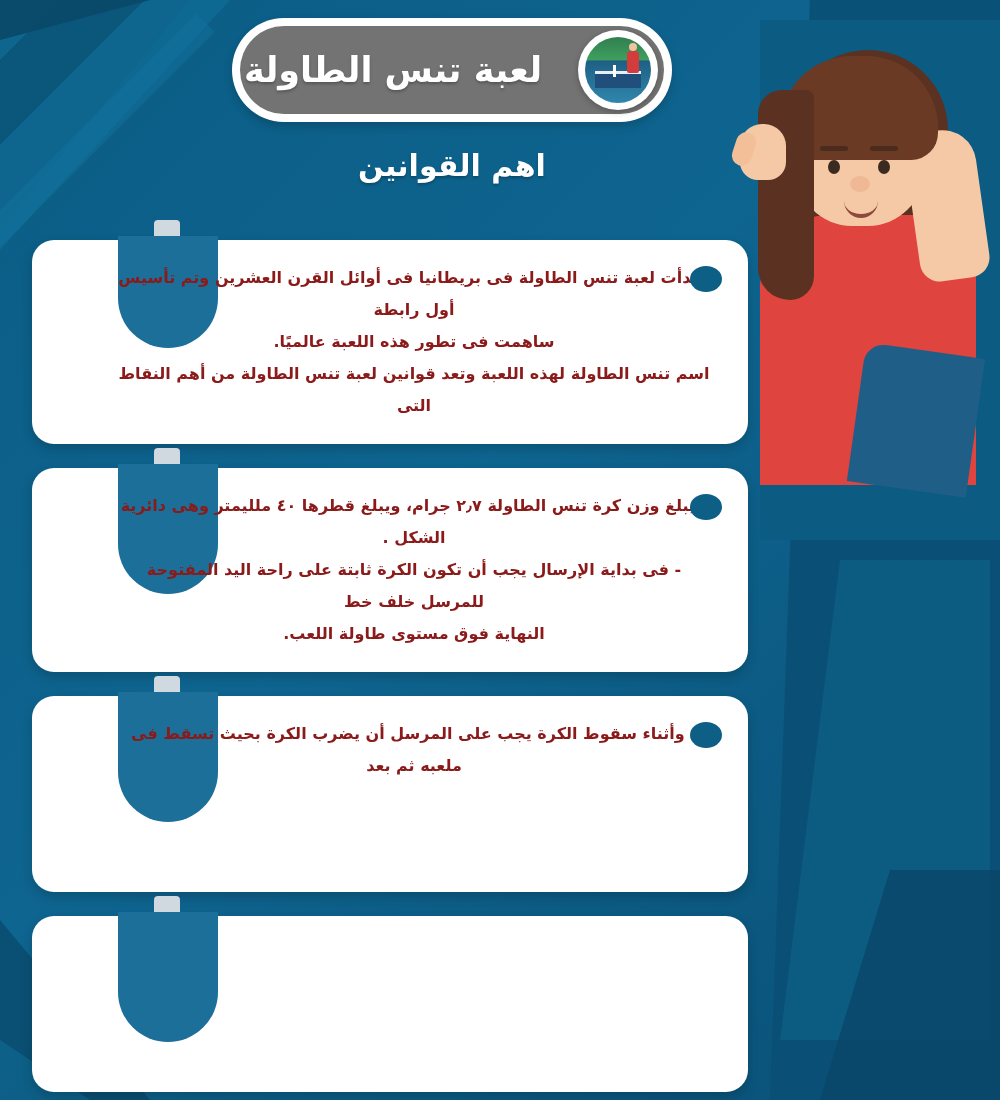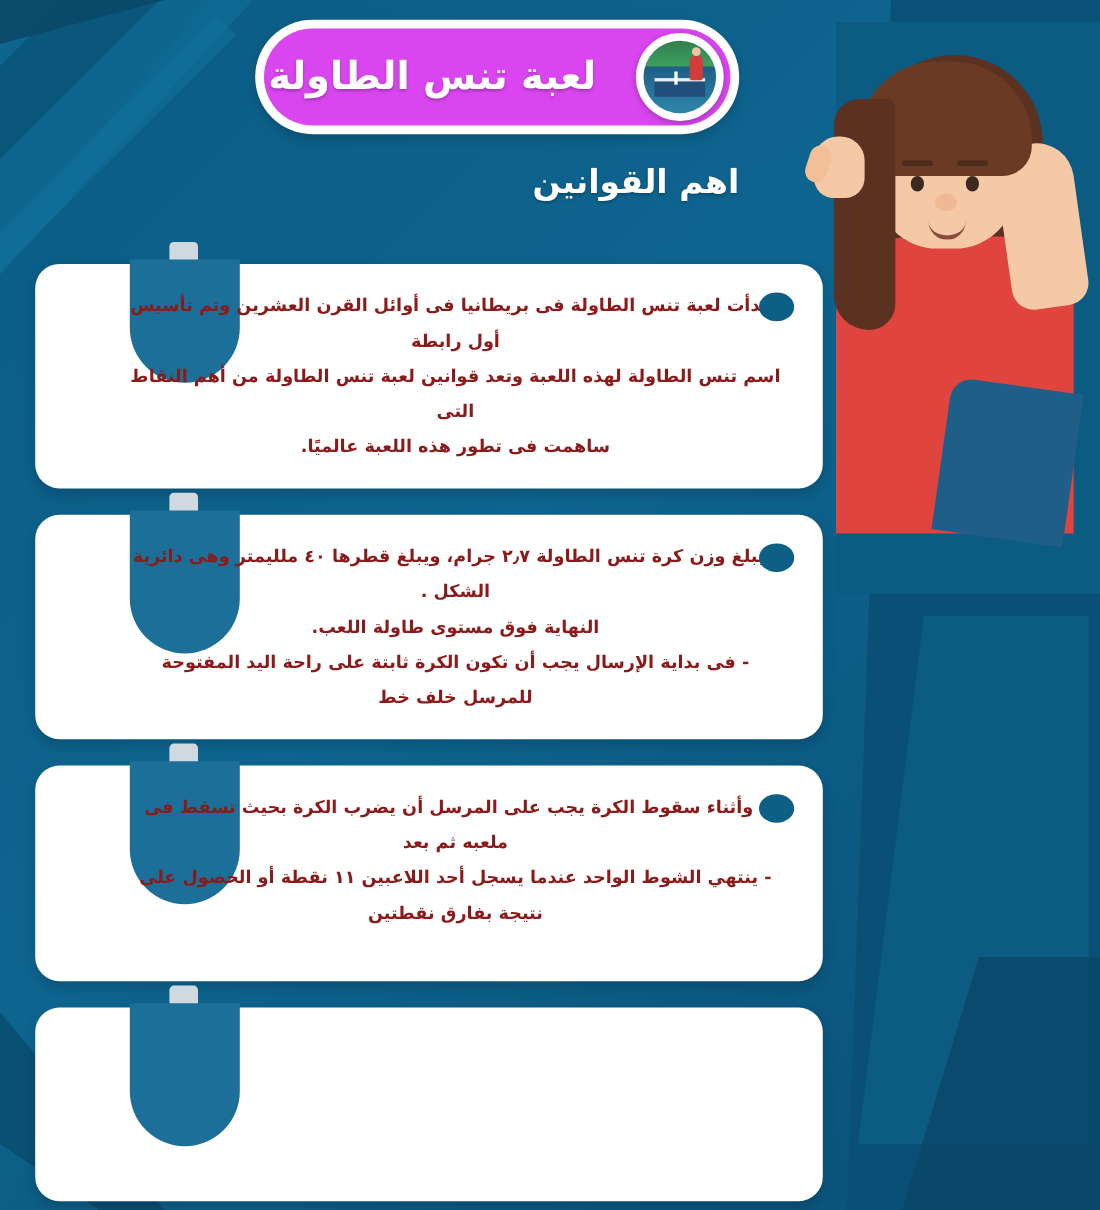--- a/index.html
+++ b/index.html
@@ -105,21 +105,21 @@
   .header-pill {
     position: absolute;
     inset: 0;
     background: #ffffff;
     border-radius: 52px;
     box-shadow: 0 4px 10px rgba(0,0,0,.18);
   }
   .header-pill-inner {
     position: absolute;
     left: 8px; top: 8px; right: 8px; bottom: 8px;
-    background: #d946ef;
+    background: #737373;
     border-radius: 46px;
   }
   .header-title {
     position: absolute;
     left: 0; right: 118px; top: 0; bottom: 0;
     display: flex;
     align-items: center;
     justify-content: center;
     color: #ffffff;
     font-size: 35px;
@@ -173,20 +173,21 @@
     left: 28px; top: 28px;
     width: 3px; height: 12px;
     background: #ffffff;
   }
 
   
   .subtitle {
     position: absolute;
     left: 232px; top: 148px;
     width: 440px;
+    text-align: center;
     color: #ffffff;
     font-size: 30px;
     font-weight: bold;
     text-shadow: 0 2px 3px rgba(0,0,0,.25);
     direction: rtl;
   }
 
   
   .cards {
     position: absolute;
@@ -405,51 +406,50 @@
 
     <div class="card card-1">
       <div class="card-paddle">
         <div class="paddle-handle"></div>
         <div class="paddle-head"></div>
       </div>
       <div class="card-dot"></div>
       <div class="card-body">
         <p class="card-text">
           <span class="line">- بدأت لعبة تنس الطاولة فى بريطانيا فى أوائل القرن العشرين وتم تأسيس أول رابطة</span>
+          <span class="line">ساهمت فى تطور هذه اللعبة عالميًا.</span>
           <span class="line">اسم تنس الطاولة لهذه اللعبة وتعد قوانين لعبة تنس الطاولة من أهم النقاط التى</span>
-          <span class="line">ساهمت فى تطور هذه اللعبة عالميًا.</span>
         </p>
       </div>
     </div>
 
     <div class="card card-2">
       <div class="card-paddle">
         <div class="paddle-handle"></div>
         <div class="paddle-head tall"></div>
       </div>
       <div class="card-dot"></div>
       <div class="card-body">
         <p class="card-text">
           <span class="line">- يبلغ وزن كرة تنس الطاولة ٢٫٧ جرام، ويبلغ قطرها ٤٠ مللیمتر وهى دائرية الشكل .</span>
+          <span class="line">- فى بداية الإرسال يجب أن تكون الكرة ثابتة على راحة اليد المفتوحة للمرسل خلف خط</span>
           <span class="line">النهاية فوق مستوى طاولة اللعب.</span>
-          <span class="line">- فى بداية الإرسال يجب أن تكون الكرة ثابتة على راحة اليد المفتوحة للمرسل خلف خط</span>
         </p>
       </div>
     </div>
 
     <div class="card card-3">
       <div class="card-paddle">
         <div class="paddle-handle"></div>
         <div class="paddle-head tall"></div>
       </div>
       <div class="card-dot"></div>
       <div class="card-body">
         <p class="card-text">
           <span class="line">- وأثناء سقوط الكرة يجب على المرسل أن يضرب الكرة بحيث تسقط فى ملعبه ثم بعد</span>
-          <span class="line">- ينتهي الشوط الواحد عندما يسجل أحد اللاعبين ١١ نقطة أو الحصول على نتيجة بفارق نقطتين</span>
         </p>
       </div>
     </div>
 
     <div class="card card-4">
       <div class="card-paddle">
         <div class="paddle-handle"></div>
         <div class="paddle-head tall"></div>
       </div>
 

